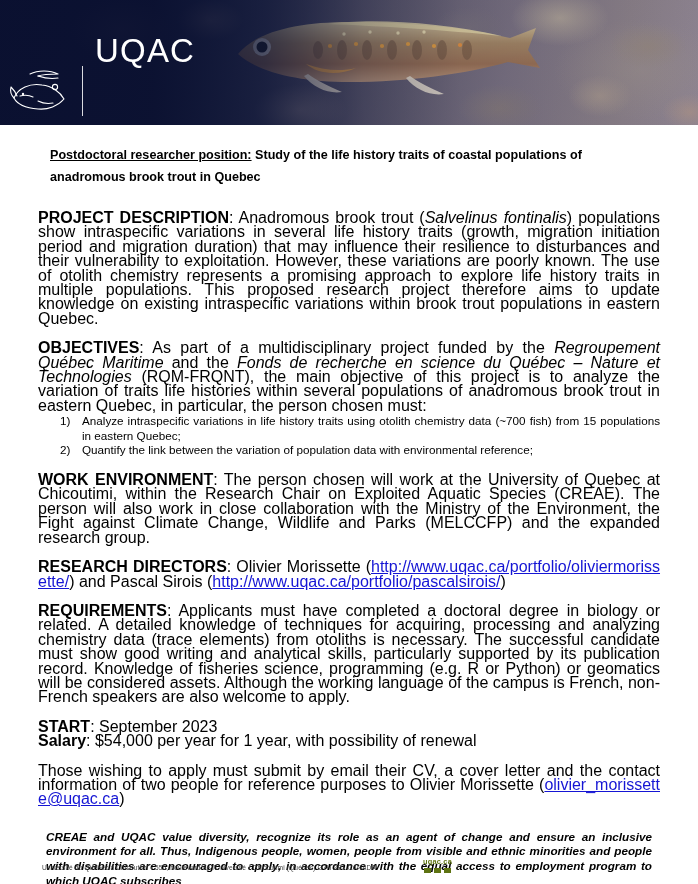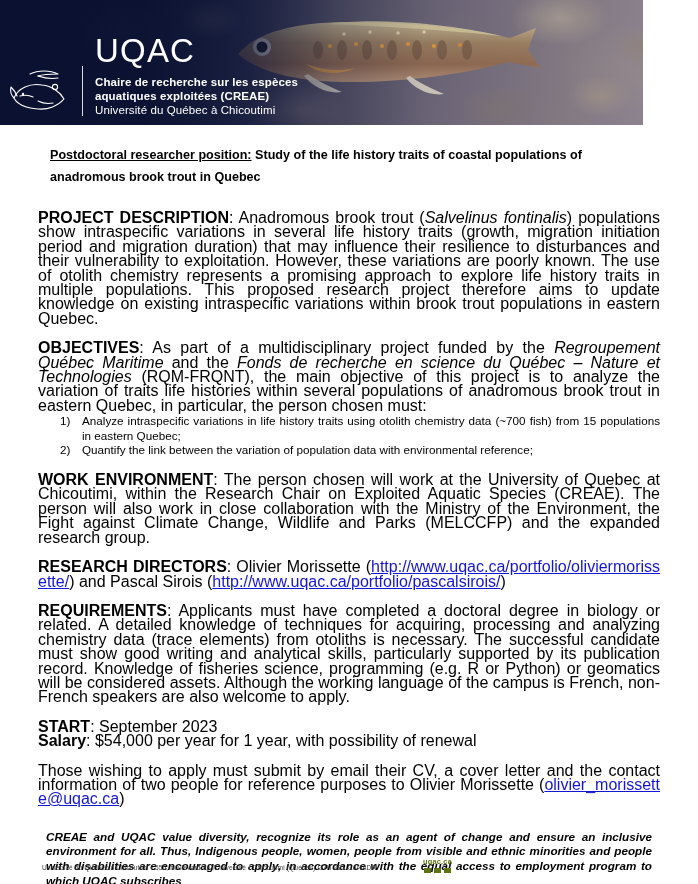--- a/index.html
+++ b/index.html
@@ -13,21 +13,21 @@
     height: 884px;
     font-family: "Liberation Sans", sans-serif;
     color: #000000;
     overflow: hidden;
     position: relative;
   }
 
   
   .banner {
     position: relative;
-    width: 643px;
+    width: 698px;
     height: 125px;
     overflow: hidden;
     background: #2a3048;
   }
   .banner-photo {
     position: absolute;
     inset: 0;
     
     background-color: #6b6372;
     background-image:
@@ -273,25 +273,20 @@
         <path d="M12,28 C16,27 21,27 25,29"></path>
         <path d="M30,33 C34,35 40,36 45,35"></path>
         <circle cx="15" cy="26" r="1.2" fill="#ffffff" stroke="none"></circle>
         <path d="M22,6 C30,2 42,2 50,6 C44,6 36,6 30,8"></path>
         <path d="M30,8 C36,10 44,11 50,10"></path>
         <circle cx="47" cy="19" r="2.6"></circle>
       </g>
     </svg>
     <div class="divider-line"></div>
     <div class="uqac-word">UQAC</div>
-    <div class="chair-lines">
-      <div class="chair-l1">Chaire de recherche sur les espèces</div>
-      <div class="chair-l2">aquatiques exploitées (CREAE)</div>
-      <div class="chair-l3">Université du Québec à Chicoutimi</div>
-    </div>
   </div>
 </div>
 
 <div class="page">
 
   <div class="doc-title">
     <u>Postdoctoral researcher position:</u><span> Study of the life history traits of coastal populations of anadromous brook trout in Quebec</span>
   </div>
 
   <div class="gap-title"></div>

